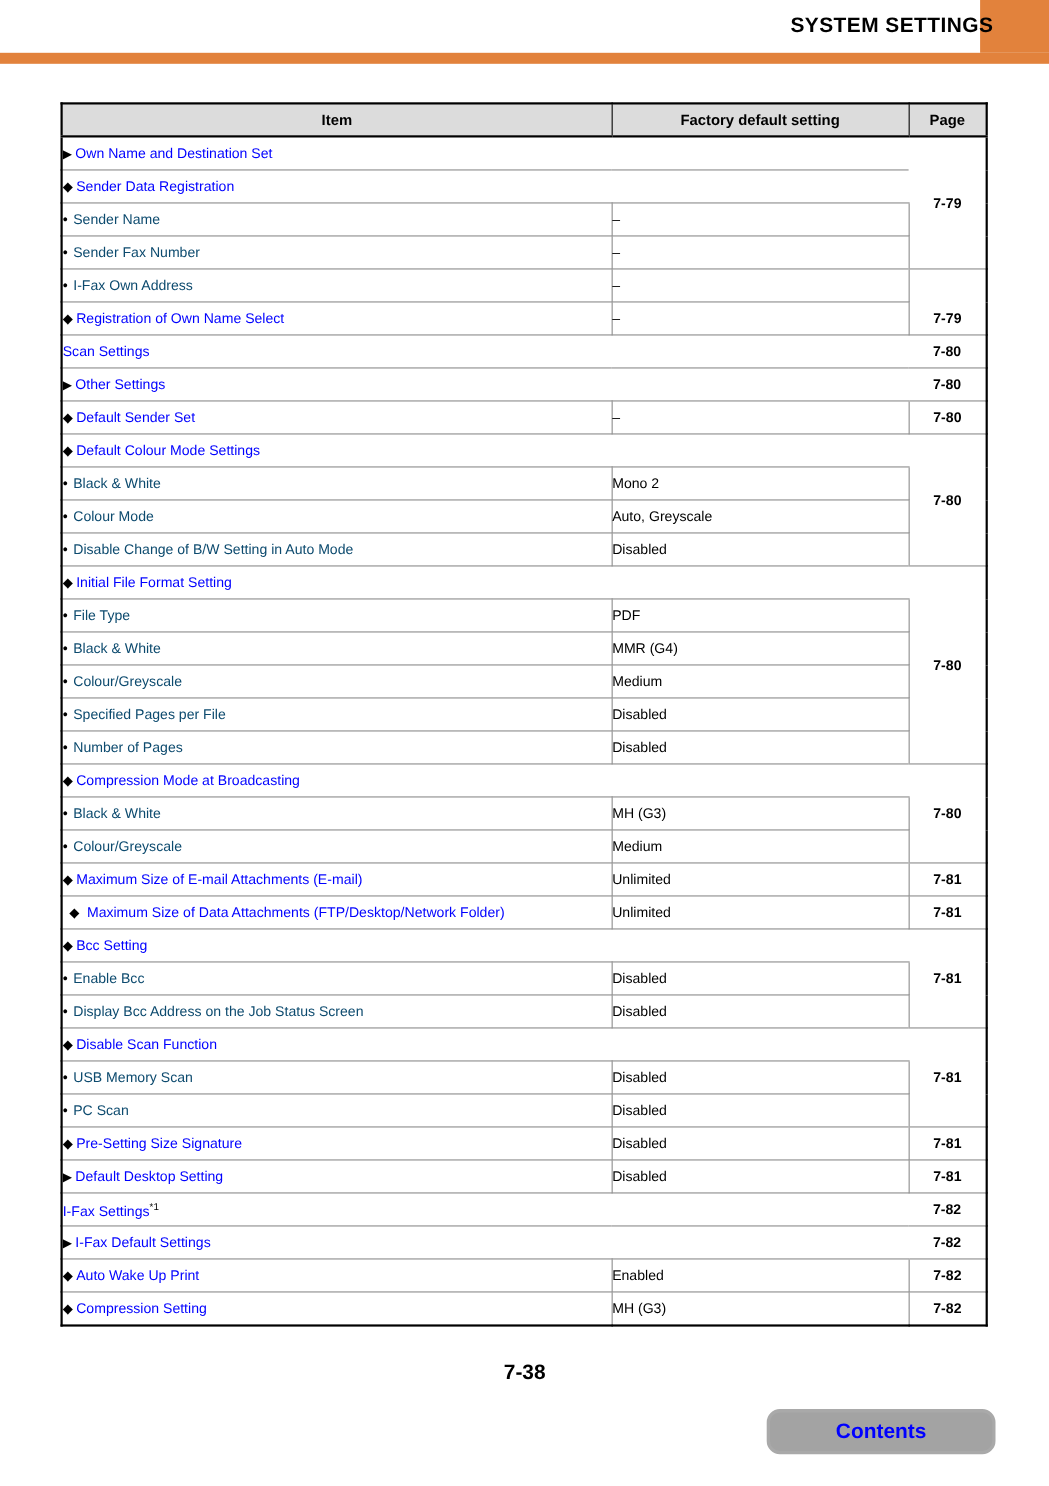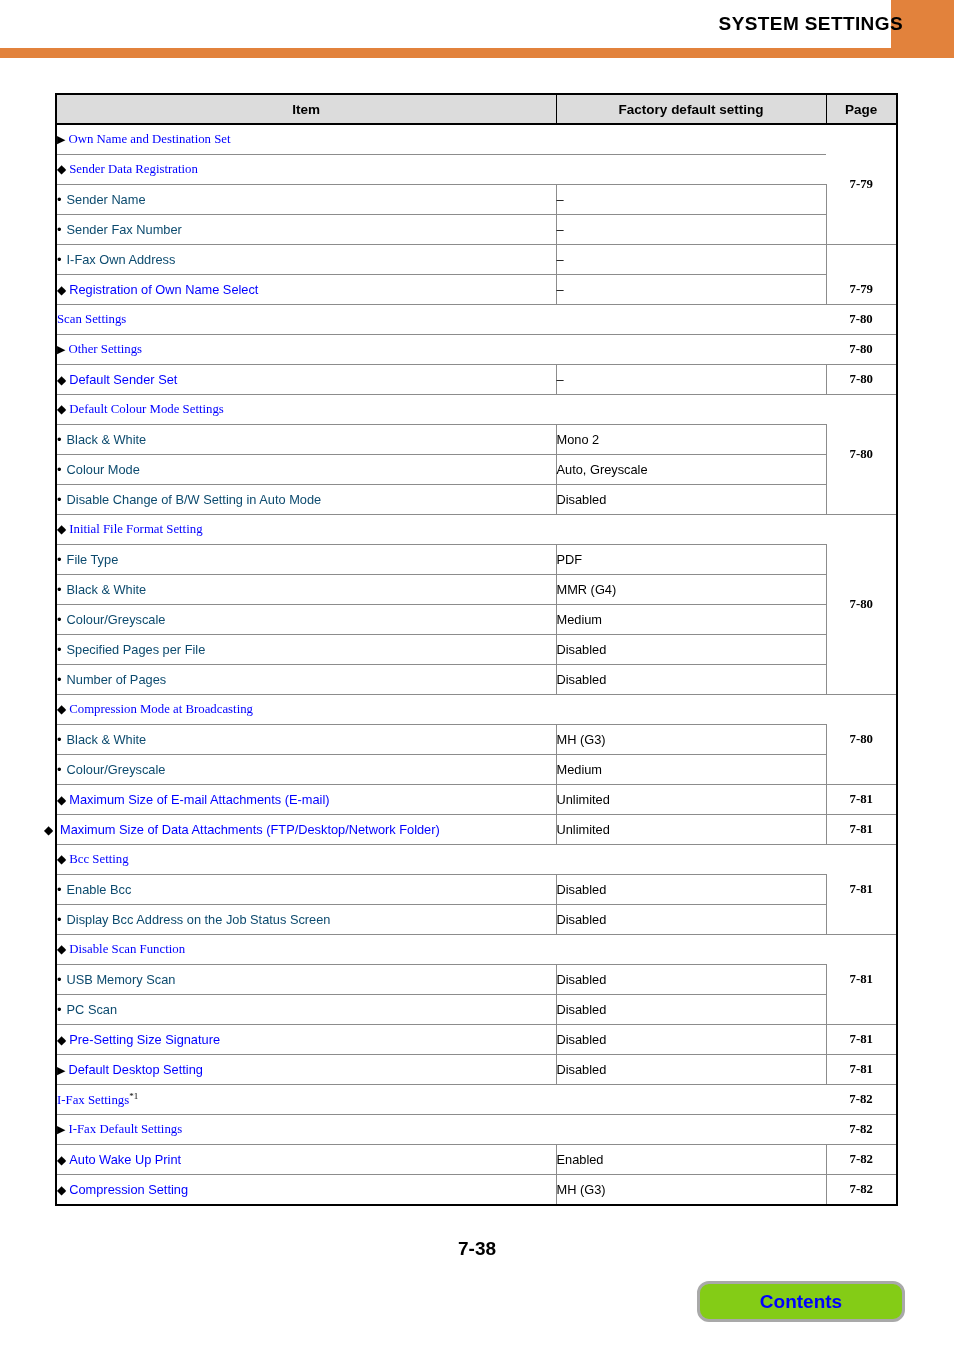--- a/index.html
+++ b/index.html
@@ -81,21 +81,21 @@
   table.settings td {
     border-right: 1px solid #8c8c8c;
     border-bottom: 1px solid #8c8c8c;
     font-size: 12.8px;
     color: #000000;
     height: 23px;
     padding: 3px 0 3px 0;
     vertical-align: middle;
     background: #ffffff;
   }
-  table.settings td.last { border-right: none; font-family: Liberation Serif, serif; }
+  table.settings td.last { border-right: none; }
   table.settings tr:last-child td { border-bottom: none; }
 
   
   .cell-item { padding-left: 10px; padding-right: 8px; }
   .lv0 { padding-left: 48px; }
   .lv1 { padding-left: 58px; }
   .lv2 { padding-left: 78px; }
   .lv3 { padding-left: 108px; }
 
   .marker {
@@ -117,22 +117,22 @@
   .sup {
     color: #000000;
     font-size: 9px;
     vertical-align: super;
   }
 
   
   .wrap-item {
     display: block;
     text-indent: -13px;
-    padding-left: 13px;
     line-height: 17px;
+    margin-left: 32px;
   }
 
   .cell-def { padding-left: 11px; padding-right: 6px; }
   .cell-page {
     text-align: center;
     color: #0000ff;
     font-size: 12.8px;
     font-weight: bold;
   }
 
@@ -147,21 +147,21 @@
     color: #000000;
   }
   .contents-btn {
     position: absolute;
     left: 697px;
     top: 1281px;
     width: 208px;
     height: 41px;
     border: 3px solid #a9a9a9;
     border-radius: 12px;
-    background: #84cc16;
+    background: #a3a3a3;
     color: #0000ff;
     font-size: 19px;
     font-weight: bold;
     display: flex;
     align-items: center;
     justify-content: center;
     box-sizing: border-box;
     cursor: pointer;
   }
 </style>

